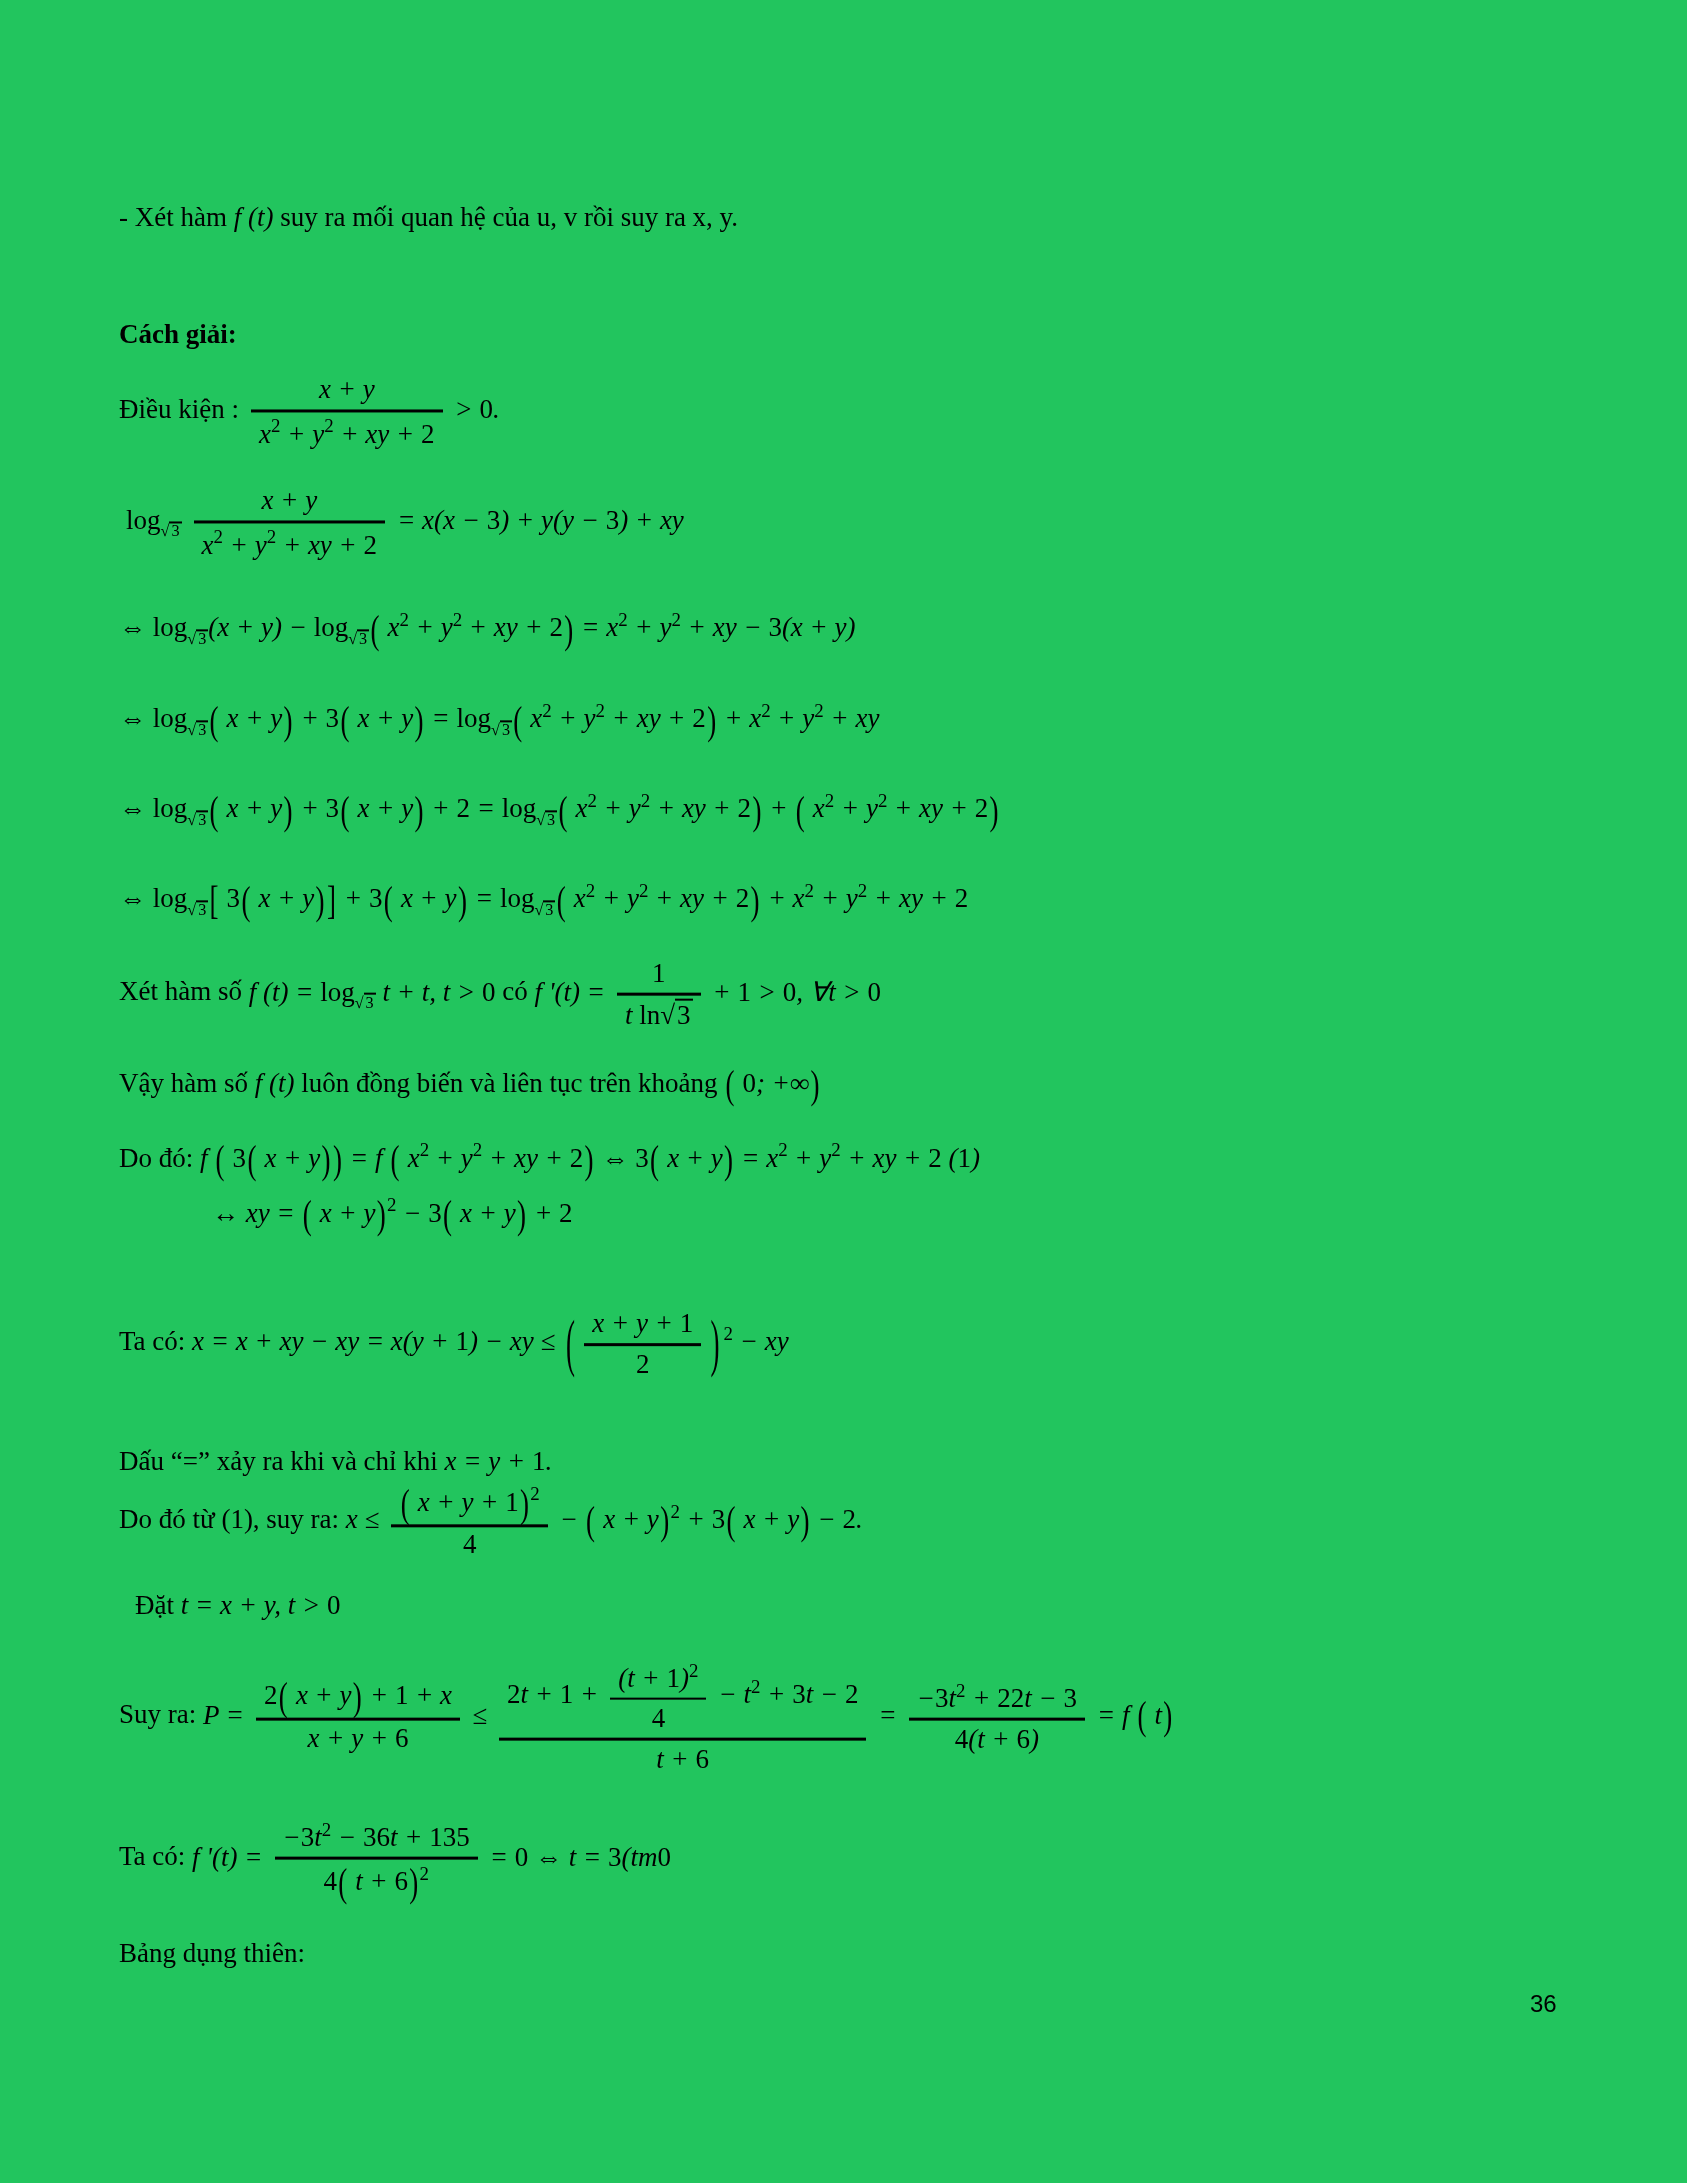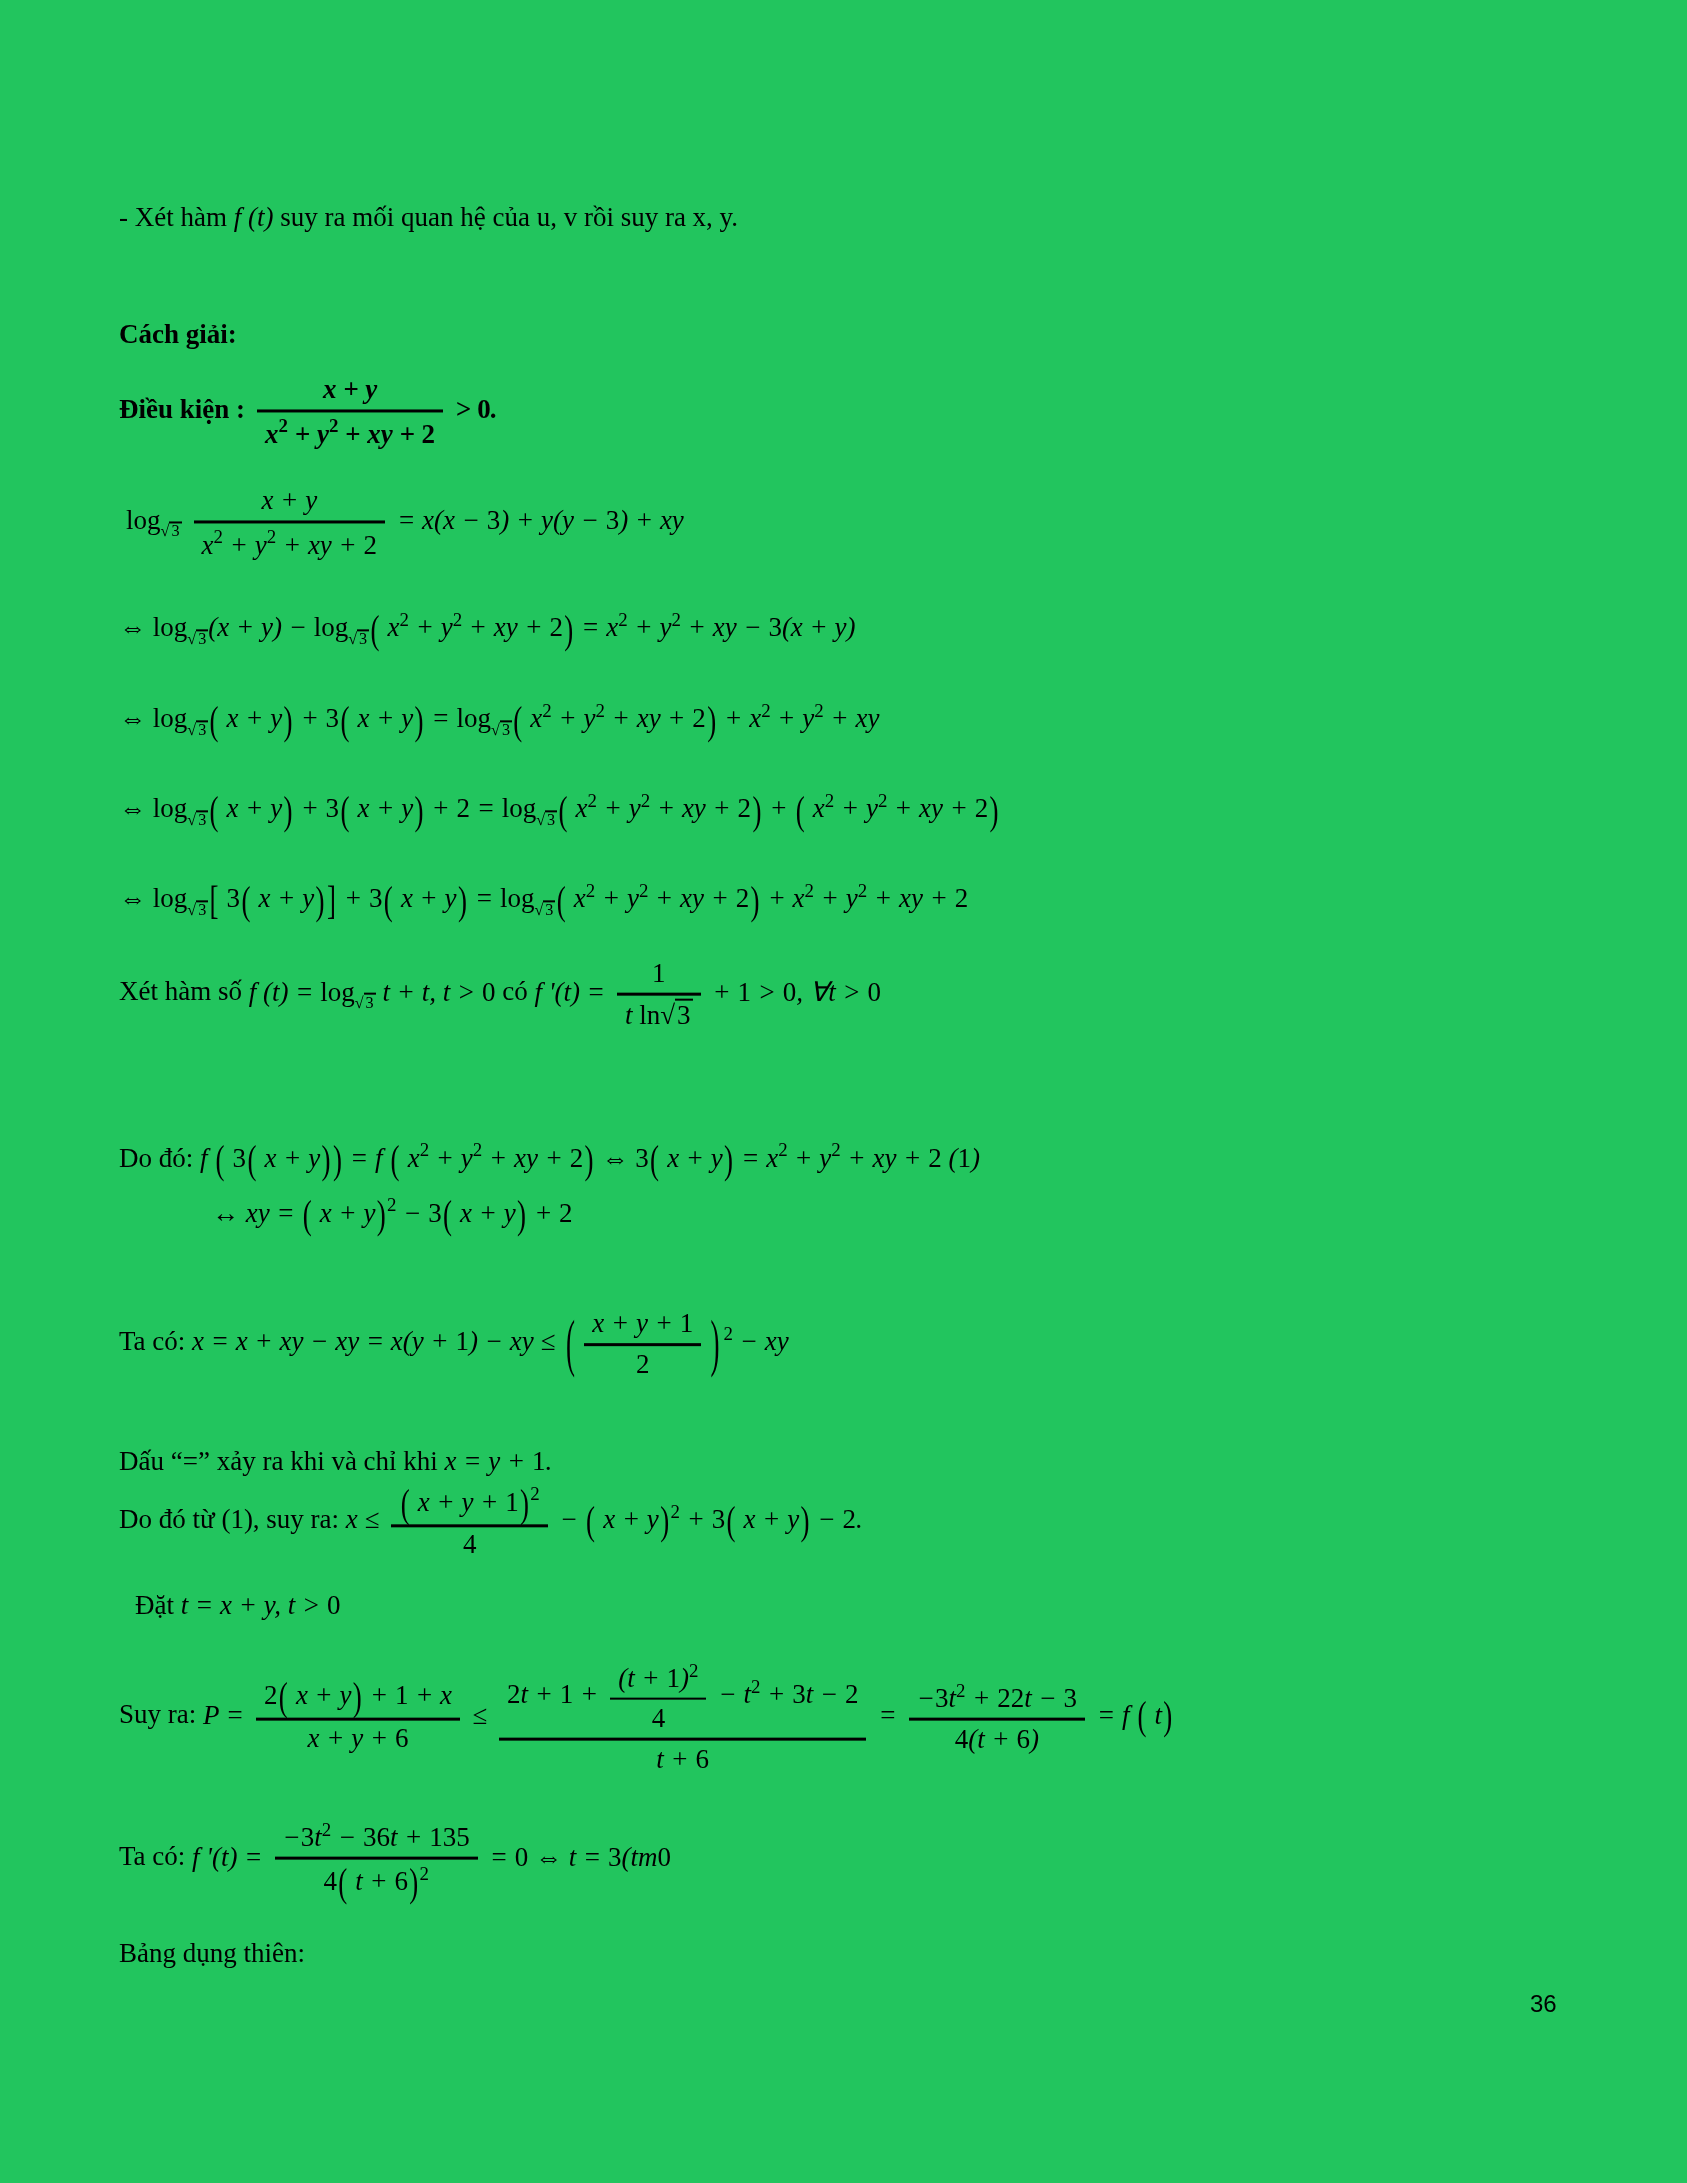--- a/index.html
+++ b/index.html
@@ -39,27 +39,28 @@
     font-family:"Liberation Sans", sans-serif;
     font-size:24px;color:#000;
   }
 </style>
 </head>
 <body>
 
 <div class="page">
   <div class="line" style="left:119px;top:218px;"><span class="txt">- Xét hàm </span><span class="math">f (t)</span><span class="txt"> suy ra mối quan hệ của u, v rồi suy ra x, y.</span></div>
   <div class="line bold" style="left:119px;top:335px;"><span class="txt">Cách giải:</span></div>
-  <div class="line" style="left:119px;top:412px;font-weight:bold;"><span class="txt">Điều kiện : </span><span class="math"><span class="frac"><span class="num">x + y</span><span class="den">x<span class="sp"><span class="up">2</span></span> + y<span class="sp"><span class="up">2</span></span> + xy + <span class="up">2</span></span></span> &gt; <span class="up">0</span>.</span></div>
+  <div class="line" style="left:119px;top:412px;"><span class="txt">Điều kiện : </span><span class="math"><span class="frac"><span class="num">x + y</span><span class="den">x<span class="sp"><span class="up">2</span></span> + y<span class="sp"><span class="up">2</span></span> + xy + <span class="up">2</span></span></span> &gt; <span class="up">0</span>.</span></div>
   <div class="line" style="left:126px;top:523px;"><span class="math"><span class="up">log</span><span class="sb"><span class="sqrt">√<span class="rad"><span class="up">3</span></span></span></span> <span class="frac"><span class="num">x + y</span><span class="den">x<span class="sp"><span class="up">2</span></span> + y<span class="sp"><span class="up">2</span></span> + xy + <span class="up">2</span></span></span> = x(x − <span class="up">3</span>) + y(y − <span class="up">3</span>) + xy</span></div>
   <div class="line" style="left:119px;top:629px;"><span class="math">⇔ <span class="up">log</span><span class="sb"><span class="sqrt">√<span class="rad"><span class="up">3</span></span></span></span>(x + y) − <span class="up">log</span><span class="sb"><span class="sqrt">√<span class="rad"><span class="up">3</span></span></span></span><span class="bp bp1">(</span> x<span class="sp"><span class="up">2</span></span> + y<span class="sp"><span class="up">2</span></span> + xy + <span class="up">2</span><span class="bp bp1">)</span> = x<span class="sp"><span class="up">2</span></span> + y<span class="sp"><span class="up">2</span></span> + xy − <span class="up">3</span>(x + y)</span></div>
   <div class="line" style="left:119px;top:720px;"><span class="math">⇔ <span class="up">log</span><span class="sb"><span class="sqrt">√<span class="rad"><span class="up">3</span></span></span></span><span class="bp bp1">(</span> x + y<span class="bp bp1">)</span> + <span class="up">3</span><span class="bp bp1">(</span> x + y<span class="bp bp1">)</span> = <span class="up">log</span><span class="sb"><span class="sqrt">√<span class="rad"><span class="up">3</span></span></span></span><span class="bp bp1">(</span> x<span class="sp"><span class="up">2</span></span> + y<span class="sp"><span class="up">2</span></span> + xy + <span class="up">2</span><span class="bp bp1">)</span> + x<span class="sp"><span class="up">2</span></span> + y<span class="sp"><span class="up">2</span></span> + xy</span></div>
   <div class="line" style="left:119px;top:810px;"><span class="math">⇔ <span class="up">log</span><span class="sb"><span class="sqrt">√<span class="rad"><span class="up">3</span></span></span></span><span class="bp bp1">(</span> x + y<span class="bp bp1">)</span> + <span class="up">3</span><span class="bp bp1">(</span> x + y<span class="bp bp1">)</span> + <span class="up">2</span> = <span class="up">log</span><span class="sb"><span class="sqrt">√<span class="rad"><span class="up">3</span></span></span></span><span class="bp bp1">(</span> x<span class="sp"><span class="up">2</span></span> + y<span class="sp"><span class="up">2</span></span> + xy + <span class="up">2</span><span class="bp bp1">)</span> + <span class="bp bp1">(</span> x<span class="sp"><span class="up">2</span></span> + y<span class="sp"><span class="up">2</span></span> + xy + <span class="up">2</span><span class="bp bp1">)</span></span></div>
   <div class="line" style="left:119px;top:900px;"><span class="math">⇔ <span class="up">log</span><span class="sb"><span class="sqrt">√<span class="rad"><span class="up">3</span></span></span></span><span class="bp bp1">[</span> <span class="up">3</span><span class="bp bp1">(</span> x + y<span class="bp bp1">)</span><span class="bp bp1">]</span> + <span class="up">3</span><span class="bp bp1">(</span> x + y<span class="bp bp1">)</span> = <span class="up">log</span><span class="sb"><span class="sqrt">√<span class="rad"><span class="up">3</span></span></span></span><span class="bp bp1">(</span> x<span class="sp"><span class="up">2</span></span> + y<span class="sp"><span class="up">2</span></span> + xy + <span class="up">2</span><span class="bp bp1">)</span> + x<span class="sp"><span class="up">2</span></span> + y<span class="sp"><span class="up">2</span></span> + xy + <span class="up">2</span></span></div>
   <div class="line" style="left:119px;top:994px;"><span class="txt">Xét hàm số </span><span class="math">f (t) = <span class="up">log</span><span class="sb"><span class="sqrt">√<span class="rad"><span class="up">3</span></span></span></span> t + t, t &gt; <span class="up">0</span></span><span class="txt"> có </span><span class="math">f '(t) = <span class="frac"><span class="num"><span class="up">1</span></span><span class="den">t <span class="up">ln</span><span class="sqrt">√<span class="rad"><span class="up">3</span></span></span></span></span> + <span class="up">1</span> &gt; <span class="up">0</span>, ∀t &gt; <span class="up">0</span></span></div>
+  <div class="line" style="left:119px;top:1085px;"><span class="txt">Vậy hàm số </span><span class="math">f (t)</span><span class="txt"> luôn đồng biến và liên tục trên khoảng </span><span class="math"><span class="bp bp1">(</span> <span class="up">0</span>; +∞<span class="bp bp1">)</span></span></div>
   <div class="line" style="left:119px;top:1158px;"><span class="txt">Do đó: </span><span class="math">f <span class="bp bp1">(</span> <span class="up">3</span><span class="bp bp1">(</span> x + y<span class="bp bp1">)</span><span class="bp bp1">)</span> = f <span class="bp bp1">(</span> x<span class="sp"><span class="up">2</span></span> + y<span class="sp"><span class="up">2</span></span> + xy + <span class="up">2</span><span class="bp bp1">)</span> ⇔ <span class="up">3</span><span class="bp bp1">(</span> x + y<span class="bp bp1">)</span> = x<span class="sp"><span class="up">2</span></span> + y<span class="sp"><span class="up">2</span></span> + xy + <span class="up">2</span>  (<span class="up">1</span>)</span></div>
   <div class="line" style="left:212px;top:1213px;"><span class="math">↔ xy = <span class="bp bp1">(</span> x + y<span class="bp bp1">)</span><span class="sp"><span class="up">2</span></span> − <span class="up">3</span><span class="bp bp1">(</span> x + y<span class="bp bp1">)</span> + <span class="up">2</span></span></div>
   <div class="line" style="left:119px;top:1344px;"><span class="txt">Ta có: </span><span class="math">x = x + xy − xy = x(y + <span class="up">1</span>) − xy ≤ <span class="bp bp2">(</span><span class="frac"><span class="num">x + y + <span class="up">1</span></span><span class="den"><span class="up">2</span></span></span><span class="bp bp2">)</span><span class="sp"><span class="up">2</span></span> − xy</span></div>
   <div class="line" style="left:119px;top:1462px;"><span class="txt">Dấu “=” xảy ra khi và chỉ khi </span><span class="math">x = y + <span class="up">1</span>.</span></div>
   <div class="line" style="left:119px;top:1522px;"><span class="txt">Do đó từ (1), suy ra: </span><span class="math">x ≤ <span class="frac"><span class="num"><span class="bp bp1">(</span> x + y + <span class="up">1</span><span class="bp bp1">)</span><span class="sp"><span class="up">2</span></span></span><span class="den"><span class="up">4</span></span></span> − <span class="bp bp1">(</span> x + y<span class="bp bp1">)</span><span class="sp"><span class="up">2</span></span> + <span class="up">3</span><span class="bp bp1">(</span> x + y<span class="bp bp1">)</span> − <span class="up">2</span>.</span></div>
   <div class="line" style="left:135px;top:1606px;"><span class="txt">Đặt </span><span class="math">t = x + y, t &gt; <span class="up">0</span></span></div>
   <div class="line" style="left:119px;top:1717px;"><span class="txt">Suy ra: </span><span class="math">P = <span class="frac"><span class="num"><span class="up">2</span><span class="bp bp1">(</span> x + y<span class="bp bp1">)</span> + <span class="up">1</span> + x</span><span class="den">x + y + <span class="up">6</span></span></span> ≤ <span class="frac"><span class="num"><span class="up">2</span>t + <span class="up">1</span> + <span class="frac"><span class="num">(t + <span class="up">1</span>)<span class="sp"><span class="up">2</span></span></span><span class="den"><span class="up">4</span></span></span> − t<span class="sp"><span class="up">2</span></span> + <span class="up">3</span>t − <span class="up">2</span></span><span class="den">t + <span class="up">6</span></span></span> = <span class="frac"><span class="num">−<span class="up">3</span>t<span class="sp"><span class="up">2</span></span> + <span class="up">22</span>t − <span class="up">3</span></span><span class="den"><span class="up">4</span>(t + <span class="up">6</span>)</span></span> = f <span class="bp bp1">(</span> t<span class="bp bp1">)</span></span></div>
   <div class="line" style="left:119px;top:1859px;"><span class="txt">Ta có: </span><span class="math">f '(t) = <span class="frac"><span class="num">−<span class="up">3</span>t<span class="sp"><span class="up">2</span></span> − <span class="up">36</span>t + <span class="up">135</span></span><span class="den"><span class="up">4</span><span class="bp bp1">(</span> t + <span class="up">6</span><span class="bp bp1">)</span><span class="sp"><span class="up">2</span></span></span></span> = <span class="up">0</span> ⇔ t = <span class="up">3</span>(tm<span class="up">0</span></span></div>
   <div class="line" style="left:119px;top:1954px;"><span class="txt">Bảng dụng thiên:</span></div>
   <div class="pagenum">36</div>

